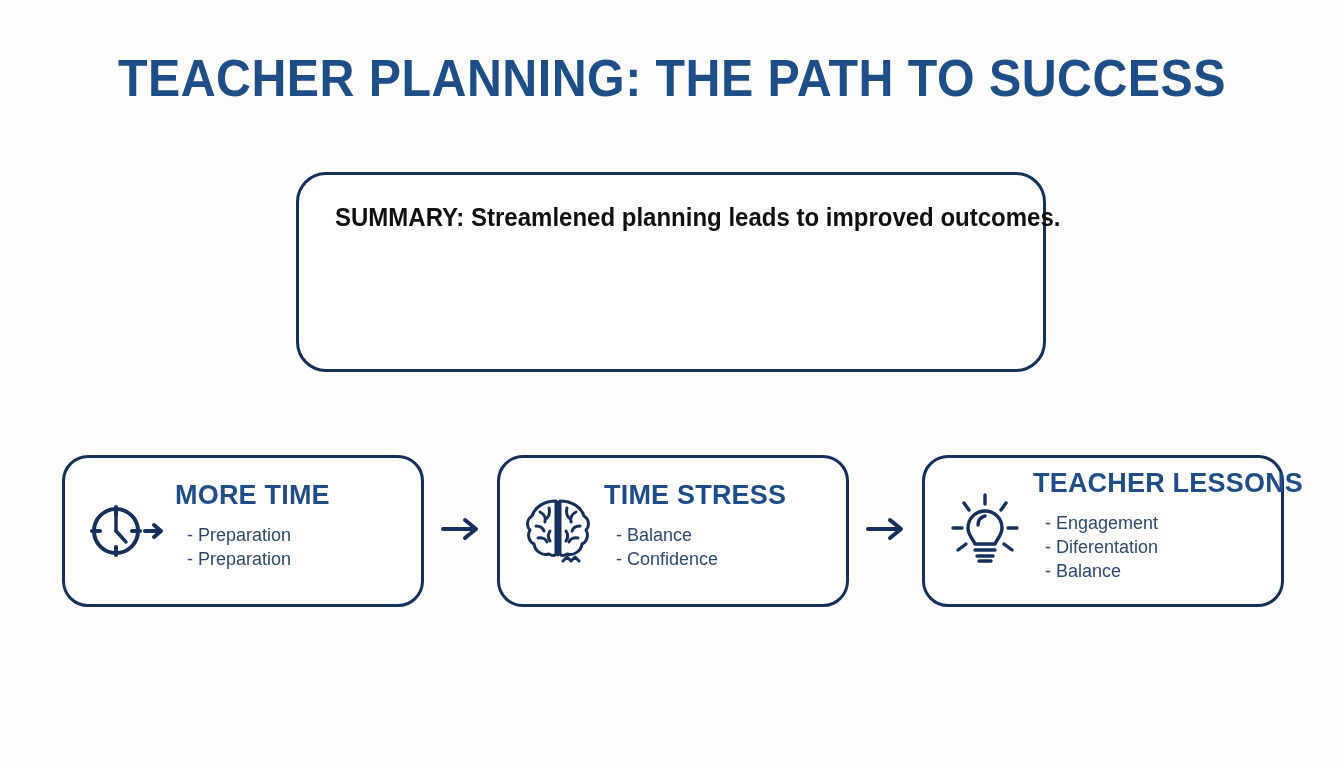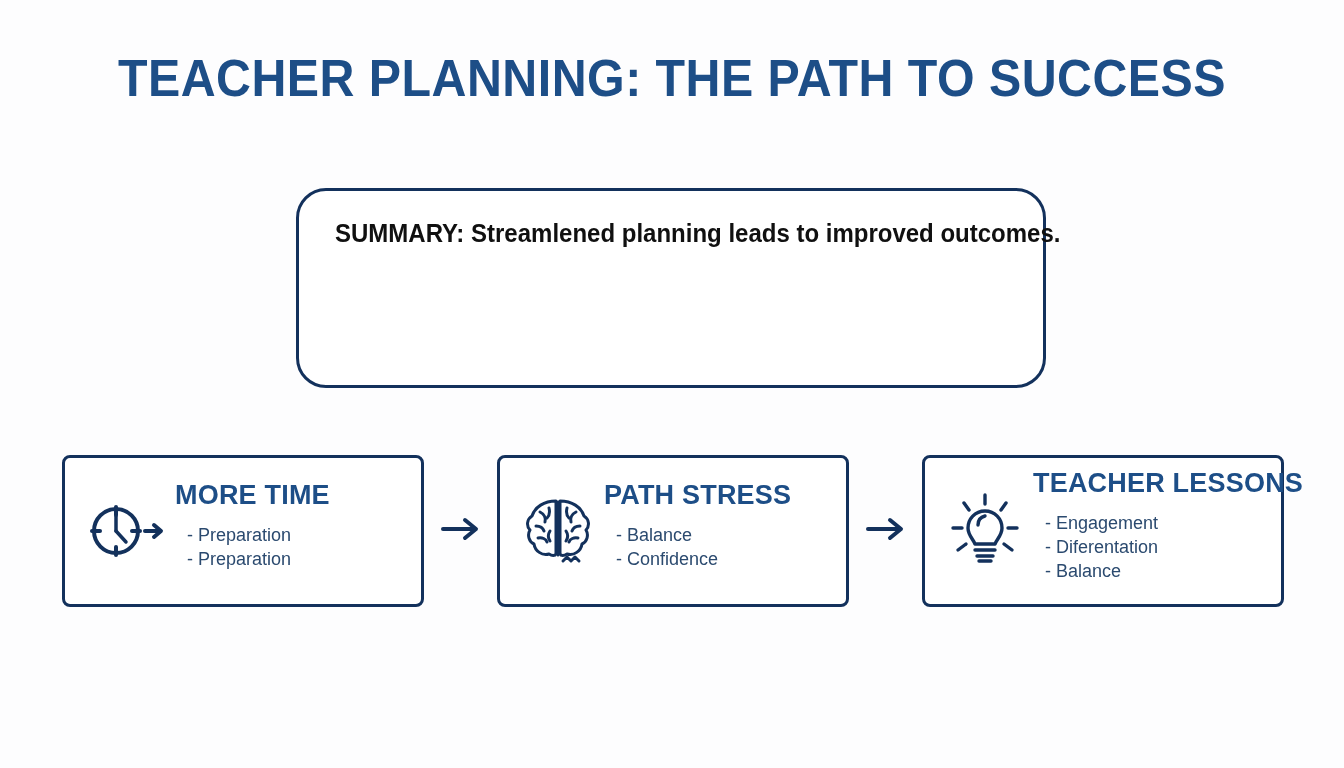--- a/index.html
+++ b/index.html
@@ -36,21 +36,20 @@
   .summary-box {
     position: absolute;
     left: 296px;
     top: 172px;
     width: 750px;
     height: 200px;
     box-sizing: border-box;
     border: 3px solid #13315c;
     border-radius: 30px;
     background: #ffffff;
-    margin-top: 16px;
   }
   .summary-heading {
     position: absolute;
     left: 36px;
     top: 28px;
     font-family: "Liberation Sans Narrow", "Liberation Sans", sans-serif;
     font-weight: bold;
     font-size: 25px;
     color: #101010;
     white-space: nowrap;
@@ -86,21 +85,21 @@
     top: 455px;
     width: 1222px;
     height: 152px;
     display: flex;
     align-items: center;
   }
   .card {
     box-sizing: border-box;
     height: 152px;
     border: 3px solid #13315c;
-    border-radius: 8px;
+    border-radius: 26px;
     background: #ffffff;
     display: flex;
     align-items: center;
     padding: 0 14px 0 22px;
   }
   .card-1 { width: 362px; }
   .card-2 { width: 352px; }
   .card-3 { width: 362px; }
 
   .card-icon {
@@ -204,21 +203,21 @@
           <path d="M54 19 C50 21 48 25 49 29"></path>
           <path d="M58 33 C54 33 51 35 50 38"></path>
           <path d="M56 45 C52 44 48 46 47 49"></path>
           <path d="M45 15 C44 19 45 23 47 25"></path>
           <path d="M44 38 C46 41 46 45 44 48"></path>
           <polyline points="41,68 45,64 49,68 53,64 57,68"></polyline>
         </g>
       </svg>
     </div>
     <div class="card-text">
-      <div class="card-heading">PATH STRESS</div>
+      <div class="card-heading">TIME STRESS</div>
       <ul class="card-list">
         <li>- Balance</li>
         <li>- Confidence</li>
       </ul>
     </div>
   </div>
 
   <div class="connector">
     <span>
       <svg width="42" height="26" viewBox="0 0 42 26" fill="none" xmlns="http://www.w3.org/2000/svg">

